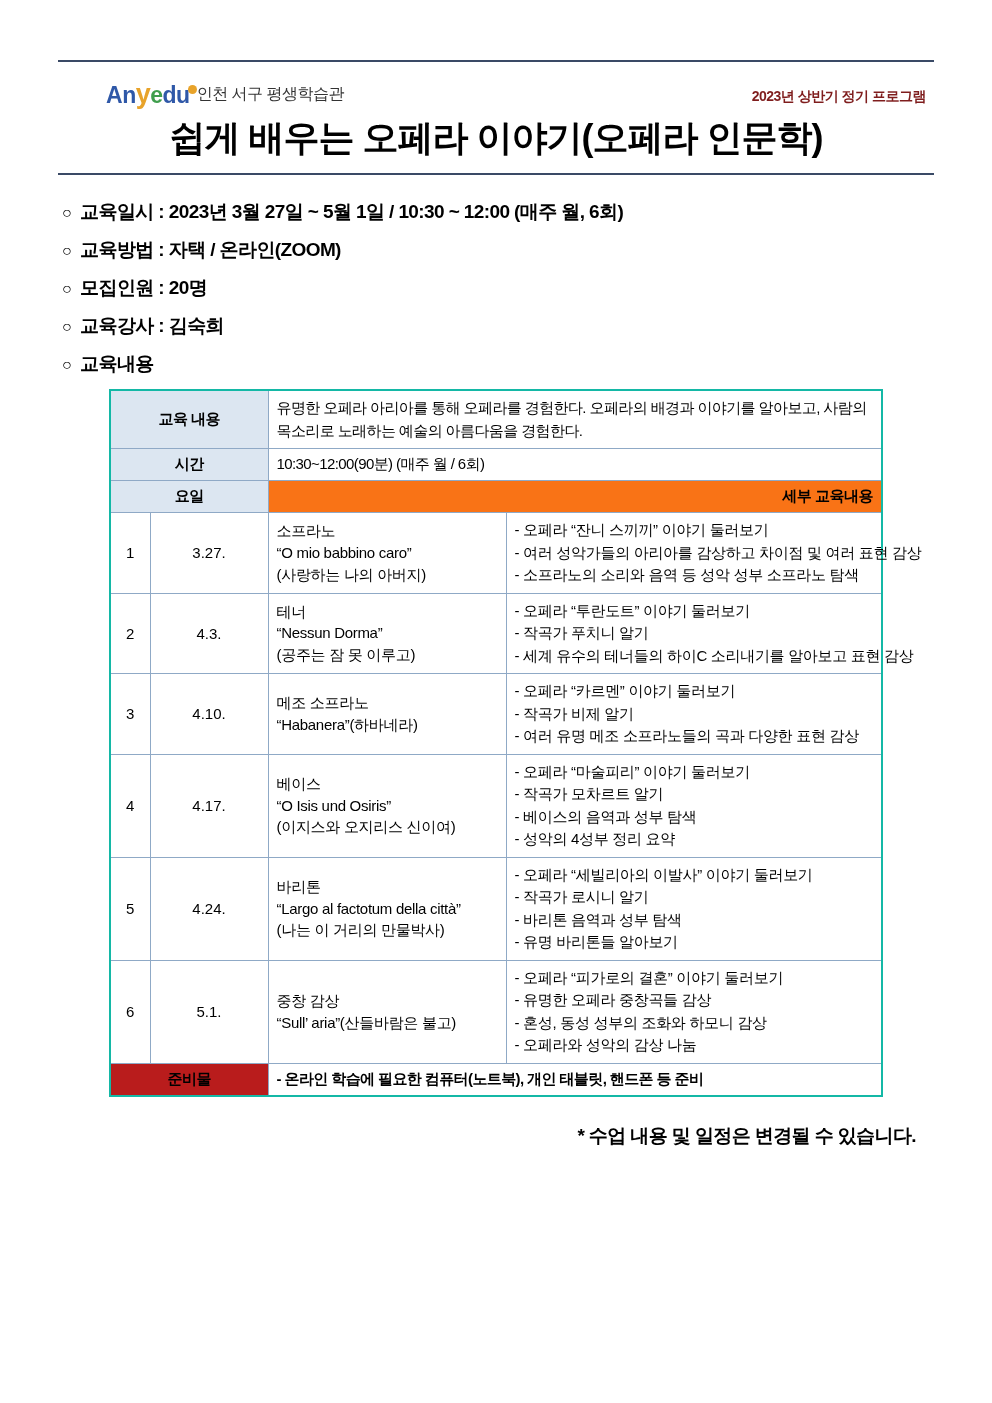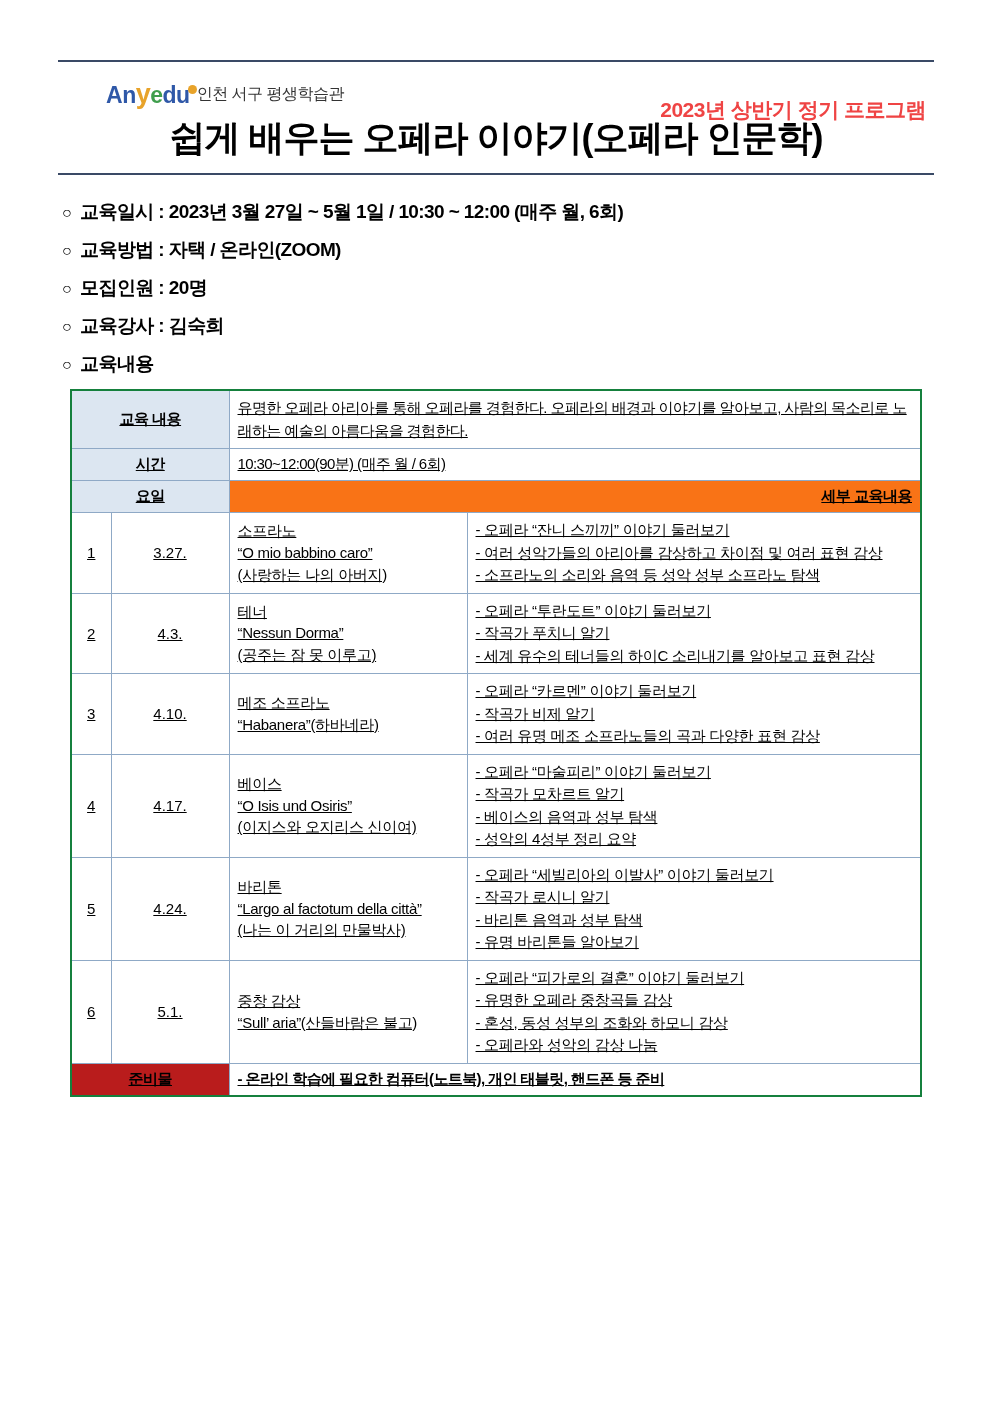--- a/index.html
+++ b/index.html
@@ -62,25 +62,25 @@
   }
   .logo-sub {
     font-size: 16px;
     color: #333;
     padding-bottom: 3px;
     letter-spacing: -0.5px;
   }
   .program-label {
     position: absolute;
     right: 8px;
-    top: 28px;
-    font-size: 21px;
-    font-weight: bold;
-    letter-spacing: -0.5px;
-    color: #ef4444;
+    top: 20px;
+    font-size: 14px;
+    font-weight: bold;
+    letter-spacing: -0.5px;
+    color: #7f1d1d;
   }
   .main-title {
     text-align: center;
     font-size: 36px;
     font-weight: bold;
     letter-spacing: -1px;
     margin-top: 6px;
     margin-bottom: 10px;
     white-space: nowrap;
   }
@@ -107,26 +107,25 @@
     gap: 9px;
   }
   .bullet-circle {
     font-size: 16px;
     line-height: 1;
     color: #000;
   }
 
   
   table.sched {
-    width: 852px;
+    width: 774px;
     margin: 10px auto 0 auto;
     border-collapse: collapse;
-    border: 2px solid #15803d;
+    border: 2px solid #14b8a6;
     table-layout: fixed;
-    text-decoration: underline;
   }
   table.sched td, table.sched th {
     border: 1px solid #8fa9c6;
     padding: 6px 8px;
     vertical-align: middle;
     font-size: 15px;
   }
   .hdr-cell {
     background: #dce6f1;
     text-align: center;
@@ -354,14 +353,15 @@
         </td>
       </tr>
 
       <tr>
         <td class="prep-label" colspan="2">준비물</td>
         <td class="prep-text" colspan="2">- 온라인 학습에 필요한 컴퓨터(노트북), 개인 태블릿, 핸드폰 등 준비</td>
       </tr>
     </tbody>
   </table>
 
+  <div class="footnote">* 수업 내용 및 일정은 변경될 수 있습니다.</div>
 
 </div>
 
 </body></html>

